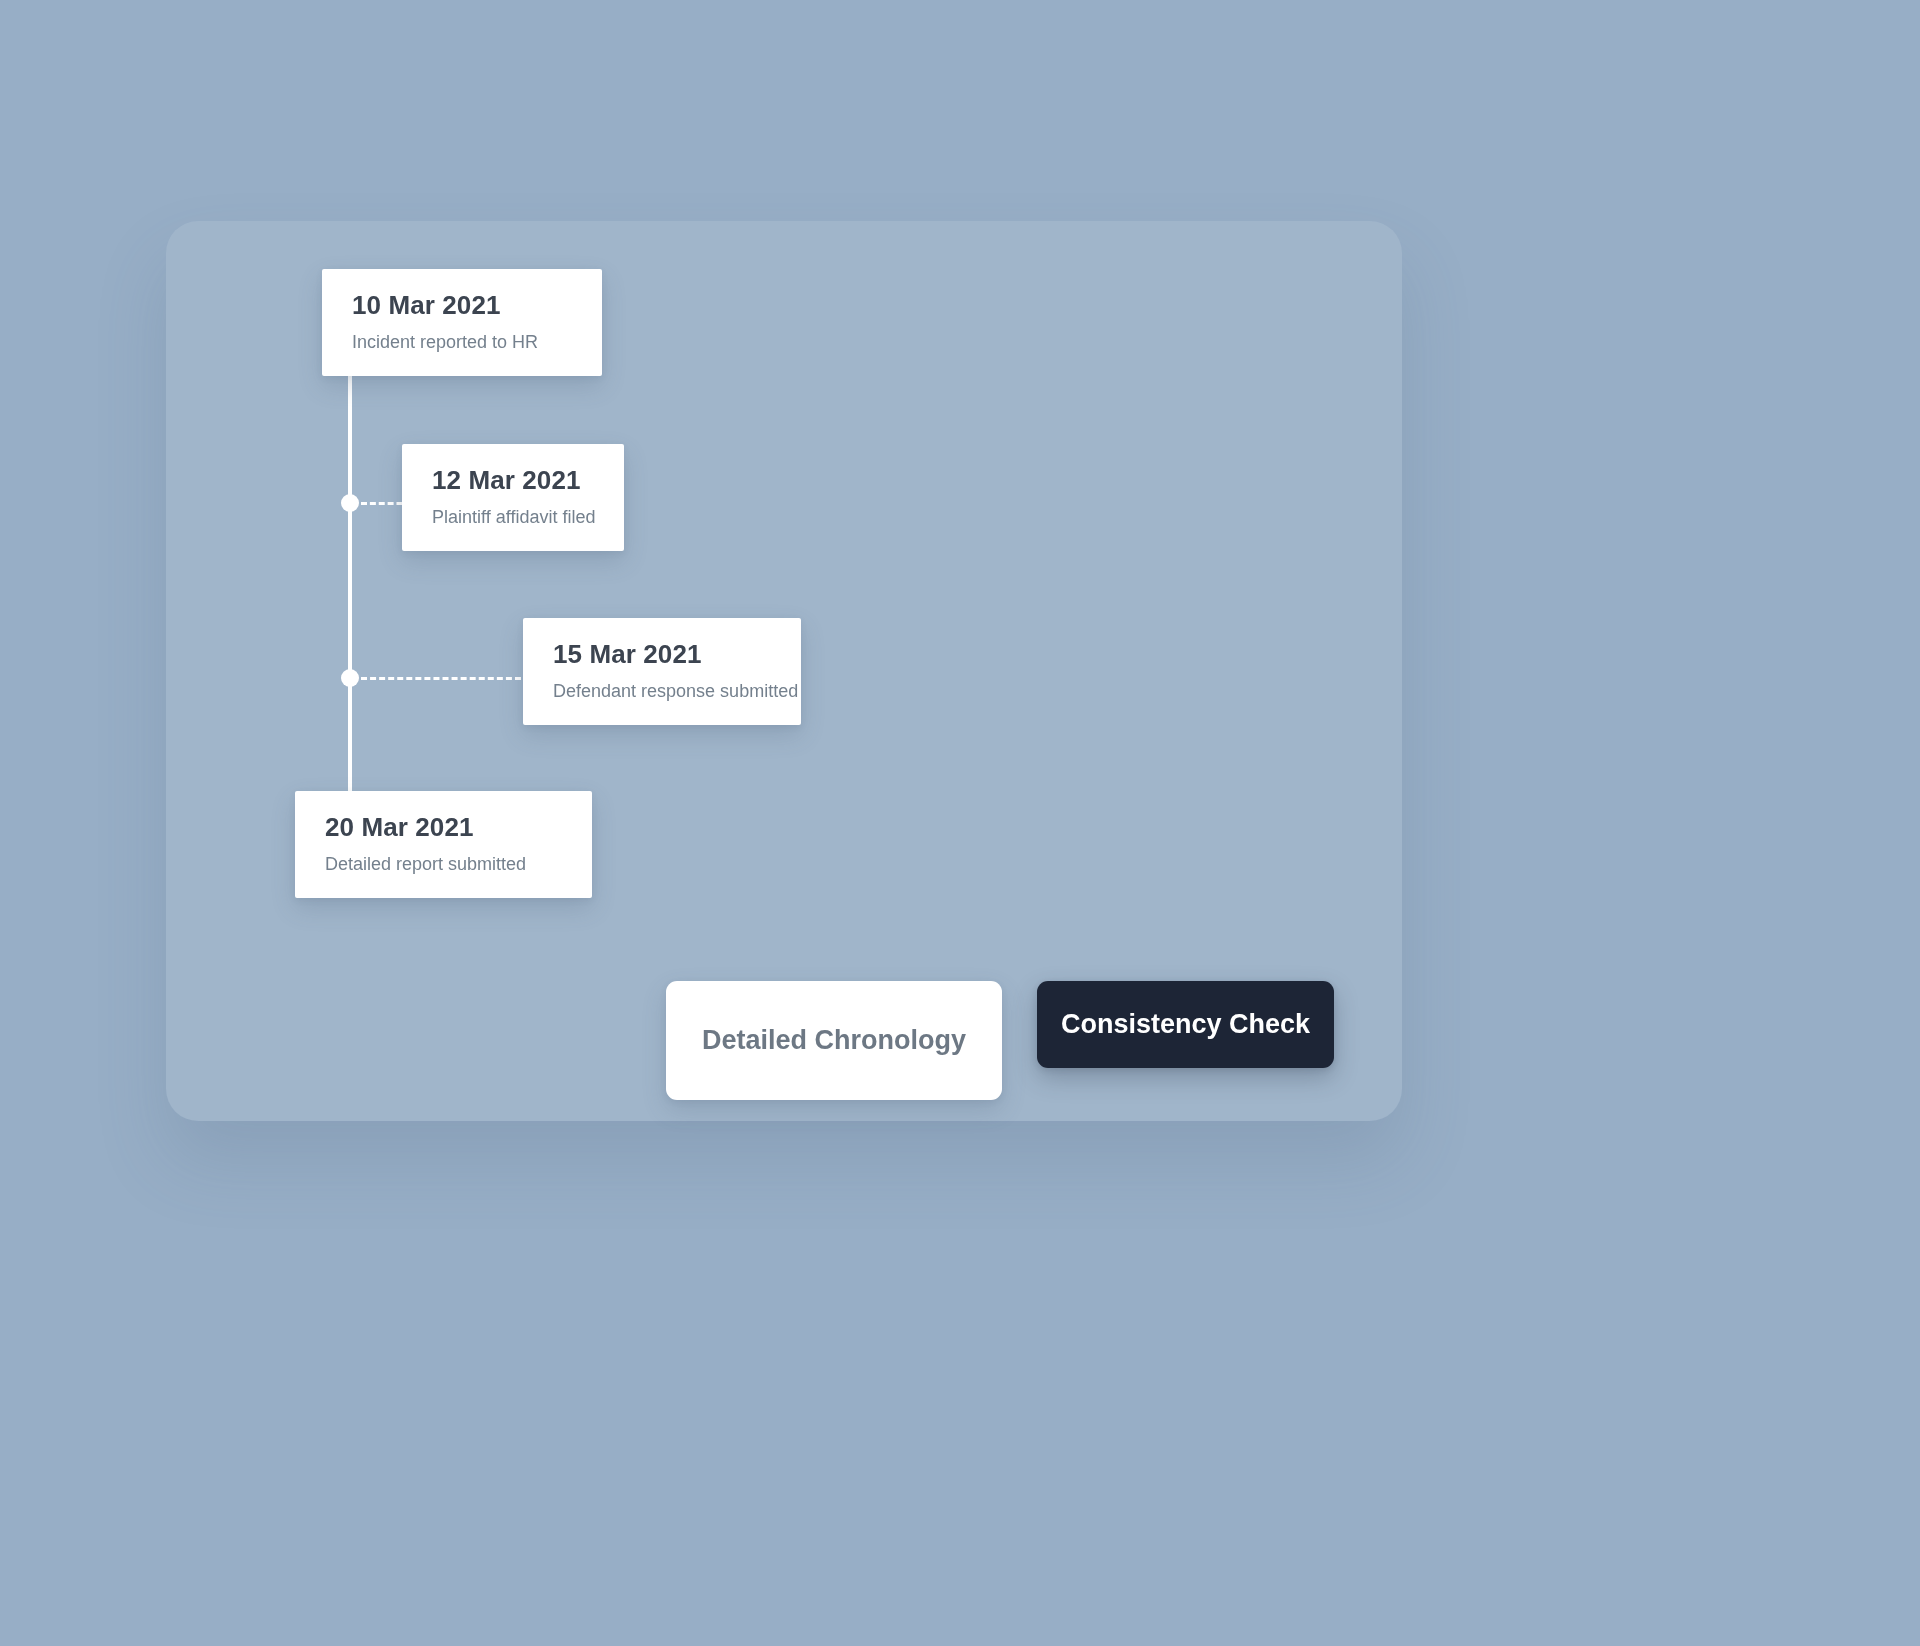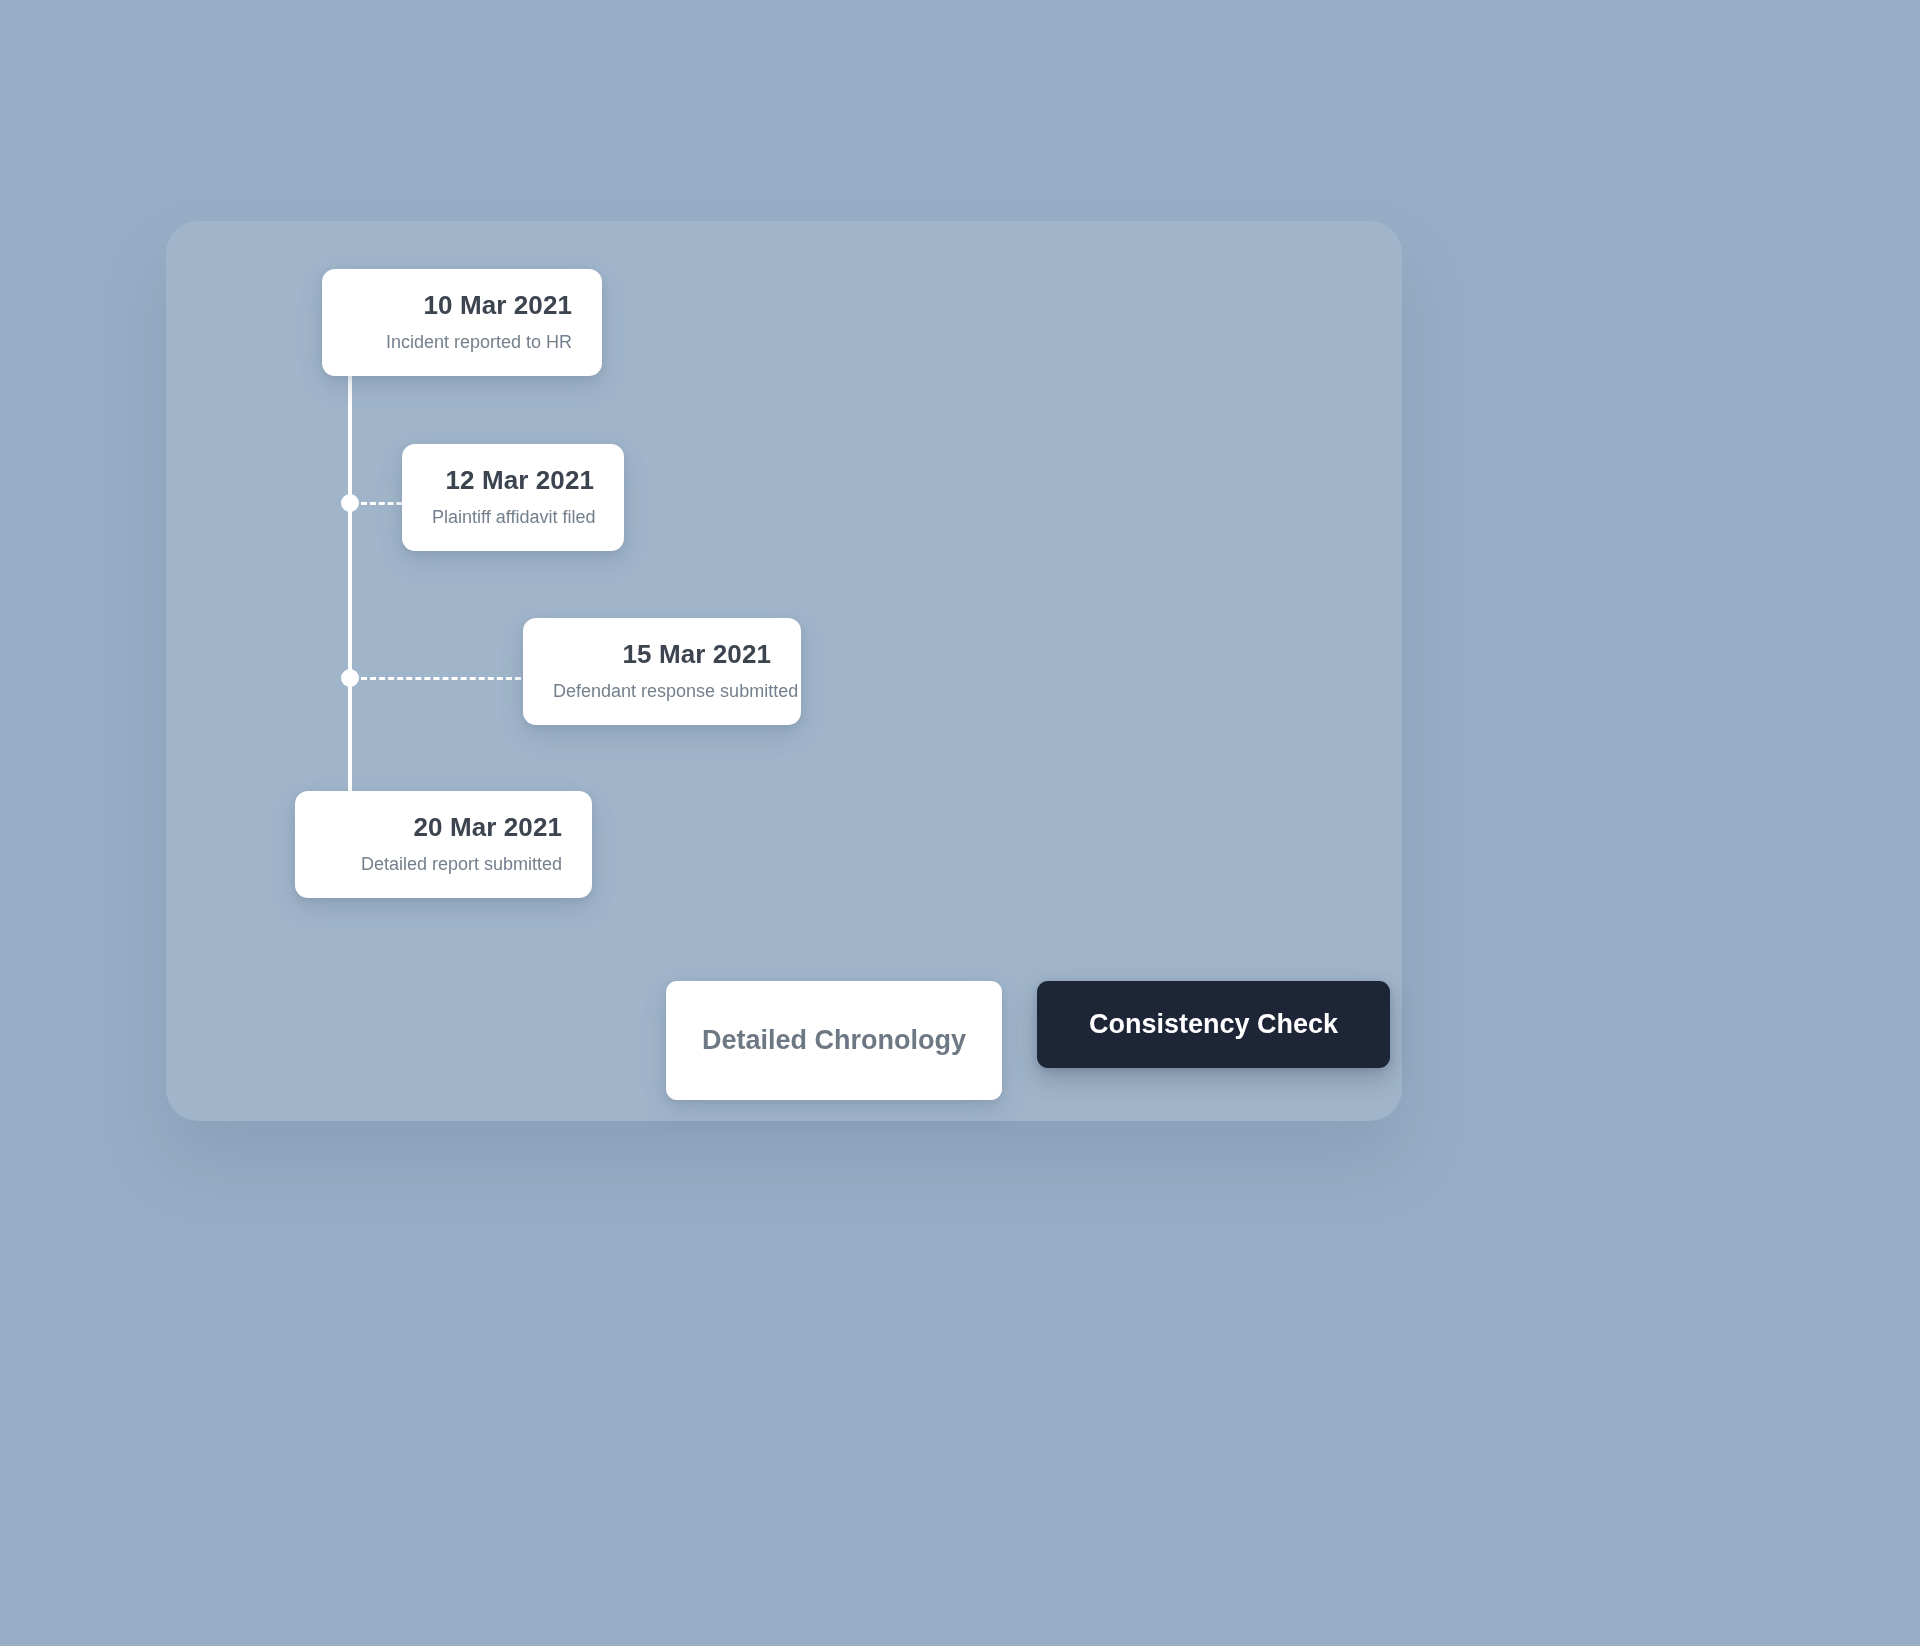--- a/index.html
+++ b/index.html
@@ -64,26 +64,25 @@
     position: absolute;
     top: -1px;
     left: 195px;
     height: 0;
     border-top: 3px dashed #ffffff;
   }
 
   .tl-card {
     position: absolute;
     background: #ffffff;
-    border-radius: 13px;
+    border-radius: 2px;
     box-shadow: 0 10px 24px rgba(70, 92, 116, 0.20),
                 0 2px 6px rgba(70, 92, 116, 0.10);
     padding: 22px 30px 24px 30px;
     box-sizing: border-box;
-    text-align: right;
   }
   .tl-date {
     font-size: 26px;
     font-weight: bold;
     color: #3c4450;
     letter-spacing: 0.1px;
     white-space: nowrap;
     line-height: 1.12;
   }
   .tl-desc {
@@ -118,21 +117,21 @@
   .btn-secondary {
     background: #ffffff;
     color: #6d7884;
     padding: 46px 36px;
     box-shadow: 0 10px 24px rgba(70, 92, 116, 0.20),
                 0 2px 6px rgba(70, 92, 116, 0.10);
   }
   .btn-primary {
     background: #1d2536;
     color: #ffffff;
-    padding: 30px 52px;
+    padding: 30px 24px;
     box-shadow: 0 10px 24px rgba(40, 52, 70, 0.28),
                 0 2px 6px rgba(40, 52, 70, 0.14);
   }
 </style>
 </head>
 <body>
 
 <div id="panel">
   <div id="timeline">
       <div class="spine" style="top: 108px; height: 522px;"></div>

